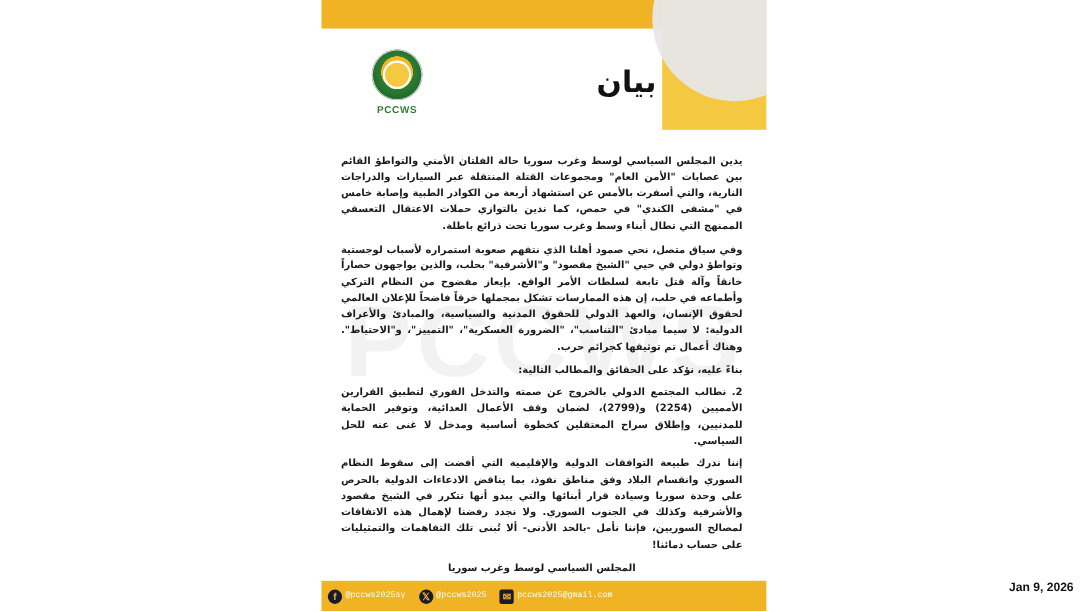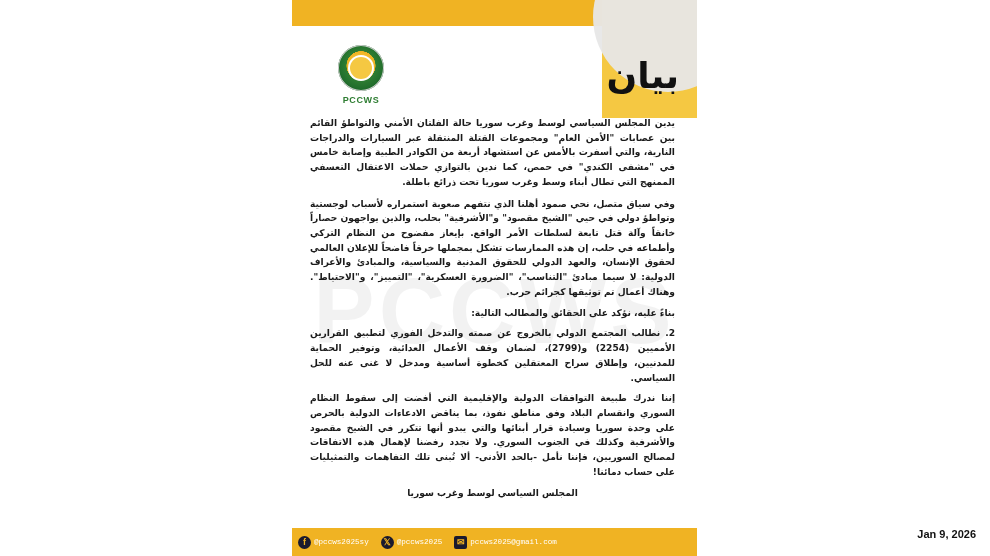--- a/index.html
+++ b/index.html
@@ -145,21 +145,22 @@
   .logo-caption {
     margin-top: 4px;
     font-size: 9px;
     font-weight: bold;
     color: #2e7d32;
     letter-spacing: 0.6px;
     font-family: "Liberation Sans", sans-serif;
   }
   .title {
     flex: 1;
-    font-size: 36px;
+    text-align: center;
+    font-size: 27px;
     font-weight: bold;
     color: #111111;
     font-family: "DejaVu Sans", sans-serif;
     padding-left: 56px;
   }
 
   
   .body {
     position: absolute;
     left: 0;
@@ -172,21 +173,21 @@
     text-align: justify;
   }
   .para {
     font-size: 9.1px;
     line-height: 1.62;
     color: #1a1a1a;
     margin: 0 0 6px 0;
     font-weight: bold;
     text-align: justify;
   }
-  .para.lead { margin-bottom: 7px; }
+  .para.lead { margin-bottom: 7px; margin-top: 24px; }
   .numlist {
     margin: 0 0 6px 0;
     padding: 0;
     list-style: none;
   }
   .numlist li {
     font-size: 9.1px;
     line-height: 1.62;
     color: #1a1a1a;
     font-weight: bold;

